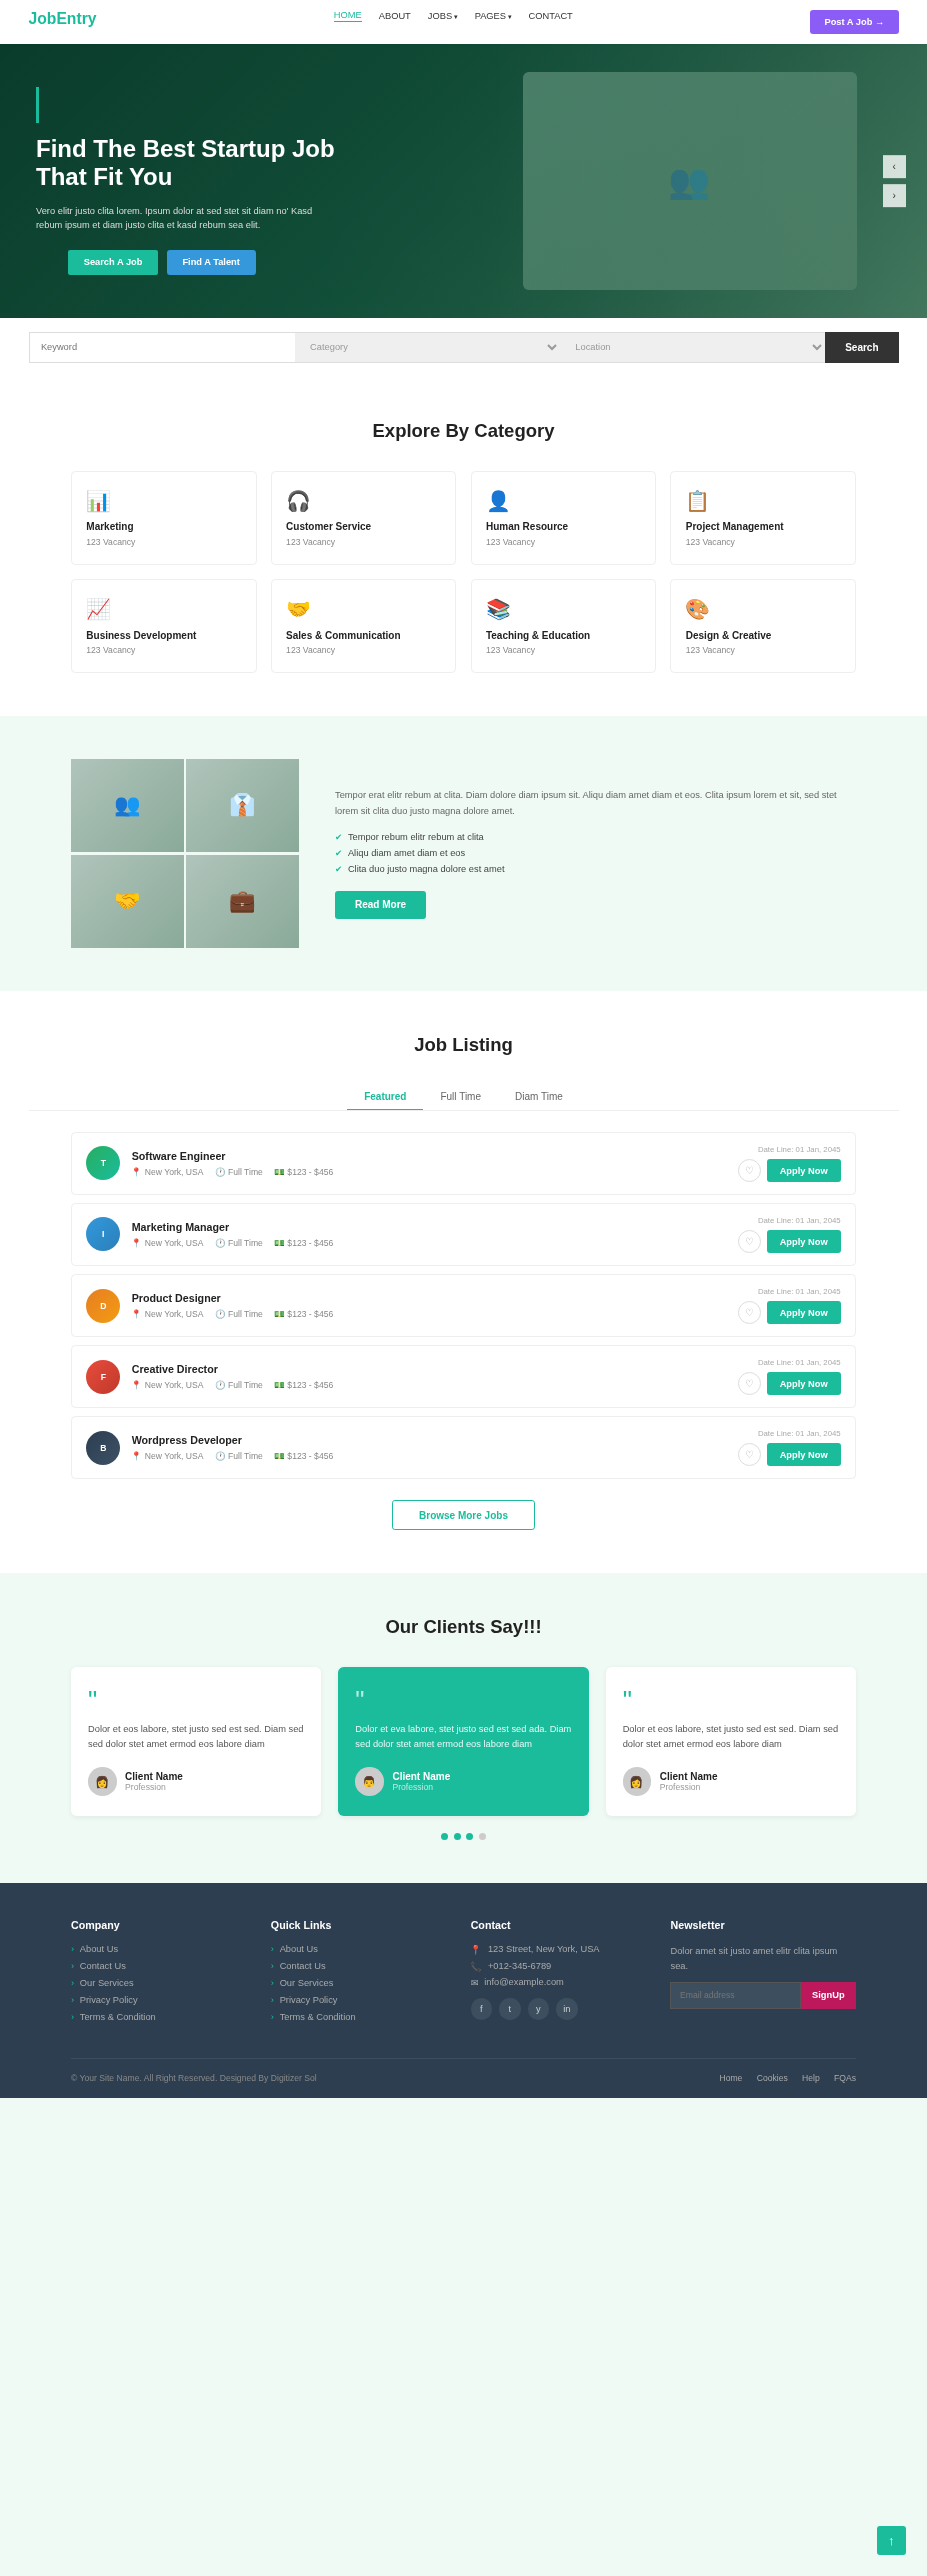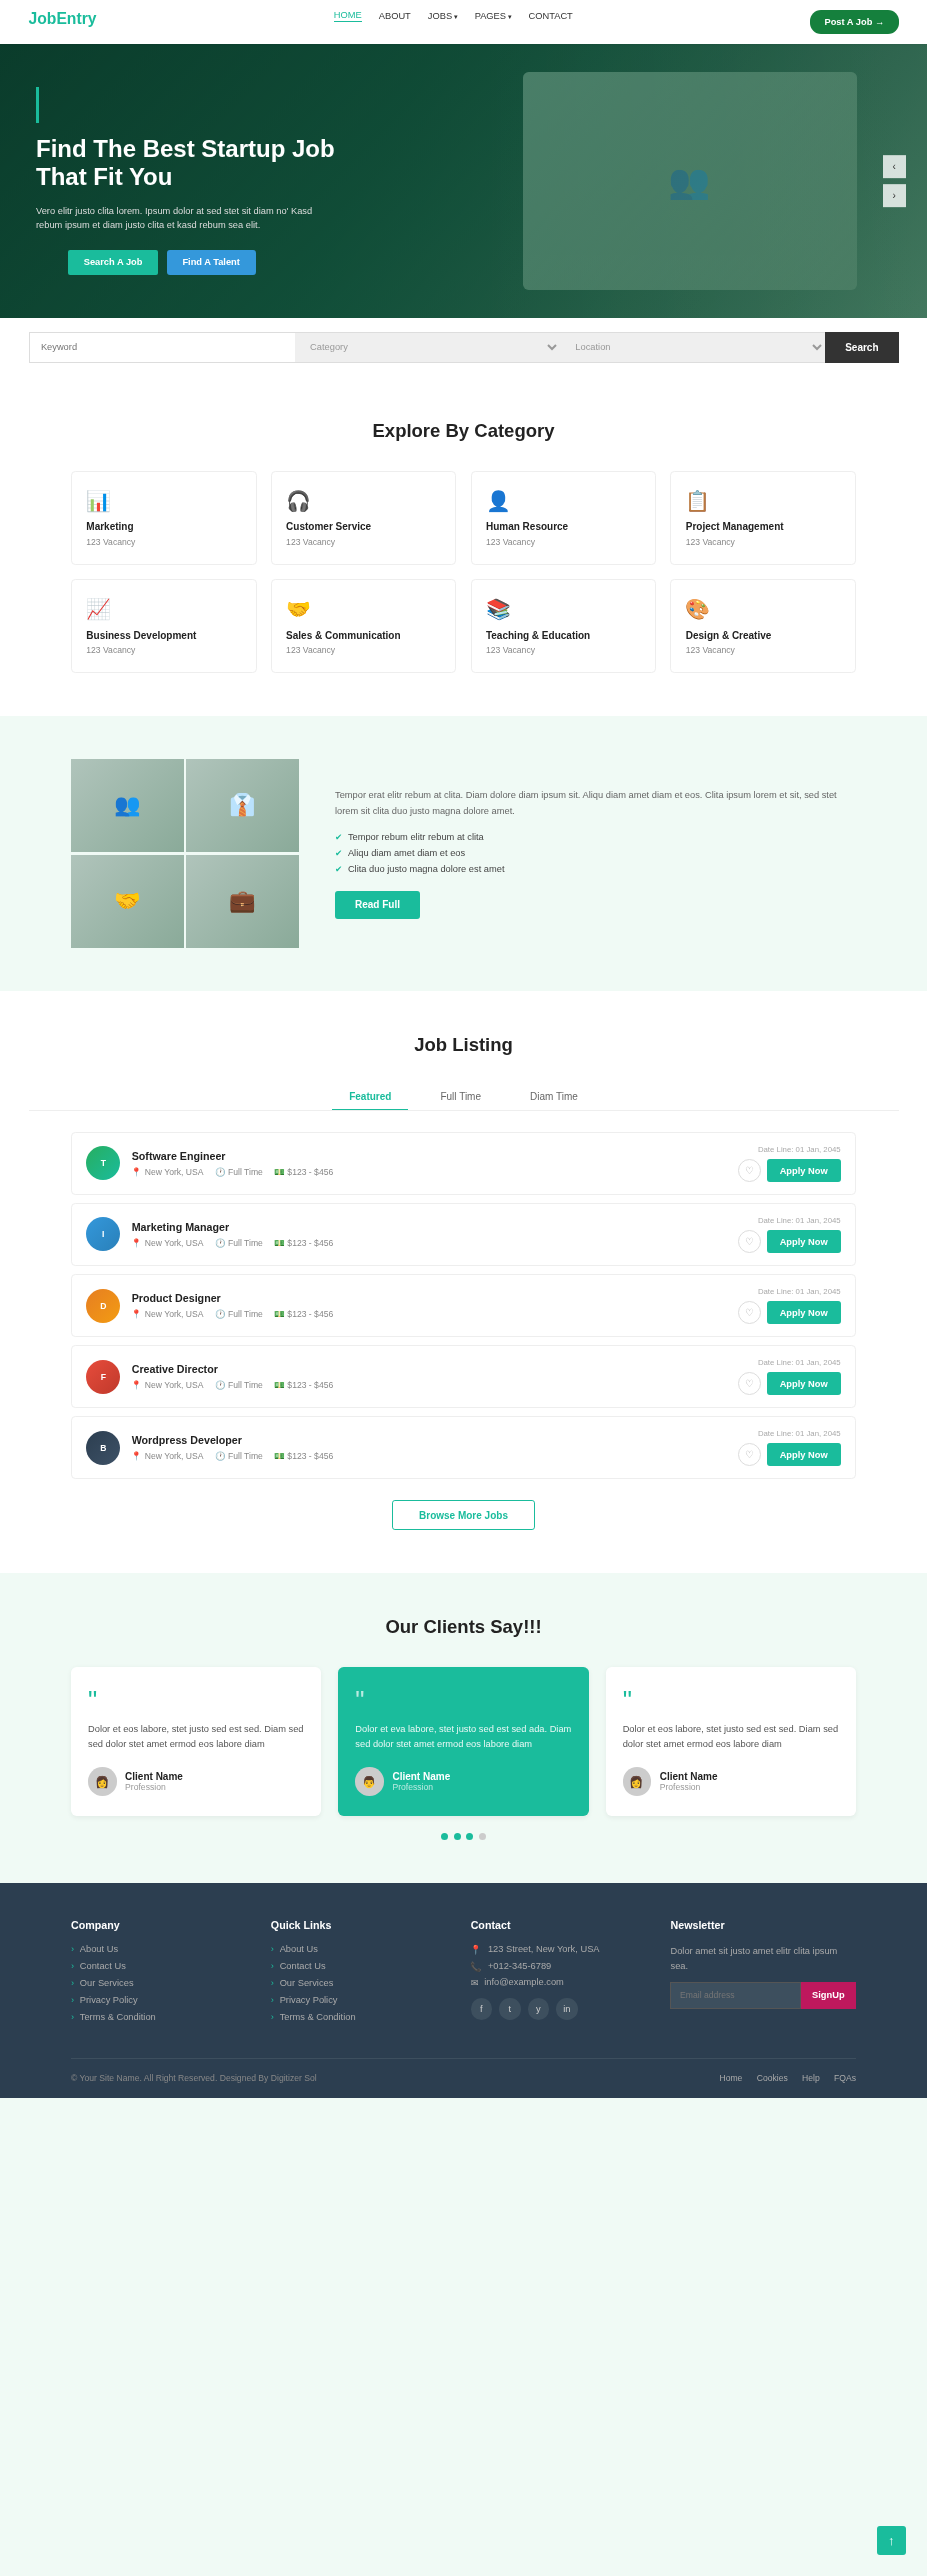--- a/index.html
+++ b/index.html
@@ -5,21 +5,21 @@
     * { box-sizing: border-box; margin: 0; padding: 0; }
     body { font-family: 'Segoe UI', Arial, sans-serif; background: #f0faf5; color: #333; font-size: 10px; }
 
     
     nav { background: #fff; display: flex; align-items: flex-start; justify-content: space-between; padding: 10px 28.5px; box-shadow: 0 0.7px 2.9px rgba(0,0,0,0.08); position: relative; z-index: 10; }
     .nav-logo { color: #1abc9c; font-size: 15.7px; font-weight: 700; }
     .nav-links { display: flex; align-items: center; gap: 17px; }
     .nav-links a { text-decoration: none; color: #333; font-size: 9.3px; font-weight: 500; }
     .nav-links a.active { color: #1abc9c; border-bottom: 1.4px solid #1abc9c; padding-bottom: 1.4px; }
     .nav-links .has-arrow::after { content: ' ▾'; font-size: 7.1px; }
-    .nav-post-btn { background: #15803d; color: #fff; padding: 7.1px 14.3px; border-radius: 11px; font-size: 9.3px; font-weight: 600; text-decoration: none; display: flex; align-items: center; gap: 4.3px; }
+    .nav-post-btn { background: #8b5cf6; color: #fff; padding: 7.1px 14.3px; border-radius: 3px; font-size: 9.3px; font-weight: 600; text-decoration: none; display: flex; align-items: center; gap: 4.3px; }
 
     
     .hero { position: relative; background: linear-gradient(rgba(0,0,0,0.45), rgba(0,0,0,0.45)), #5a8f7e; min-height: 243px; display: flex; align-items: center; overflow: hidden; }
     .hero-bg { position: absolute; inset: 0; background: linear-gradient(120deg, rgba(0,60,40,0.6) 40%, rgba(0,0,0,0.2) 100%); }
     .hero-content { position: relative; z-index: 2; padding: 43px 36px; max-width: 371px; }
     .hero-title { color: #fff; font-size: 24px; font-weight: 800; line-height: 1.2; margin-bottom: 11.4px; }
     .hero-desc { color: #ddd; font-size: 9.3px; line-height: 1.6; margin-bottom: 17px; }
     .hero-btns { display: flex; gap: 8.6px; }
     .btn-search-job { background: #1abc9c; color: #fff; padding: 7.1px 15.7px; border-radius: 2px; font-size: 9.3px; font-weight: 600; border: none; cursor: pointer; margin-left: 32px; }
     .btn-find-talent { background: #3498db; color: #fff; padding: 7.1px 15.7px; border-radius: 2.9px; font-size: 9.3px; font-weight: 600; border: none; cursor: pointer; }
@@ -54,21 +54,21 @@
     .talent-content { flex: 1; }
     .talent-title { font-size: 18.5px; font-weight: 700; color: #222; margin-bottom: 11.4px; line-height: 1.3; }
     .talent-desc { font-size: 9.3px; color: #666; line-height: 1.7; margin-bottom: 13px; }
     .talent-checks { list-style: none; margin-bottom: 17px; }
     .talent-checks li { font-size: 9.3px; color: #444; margin-bottom: 5.7px; display: flex; align-items: center; gap: 5.7px; }
     .talent-checks li::before { content: '✔'; color: #1abc9c; font-size: 8.6px; }
     .btn-read-more { background: #1abc9c; color: #fff; padding: 8.6px 20px; border-radius: 2.9px; border: none; cursor: pointer; font-size: 10px; font-weight: 600; }
 
     
     .jobs-section { background: #fff; }
-    .jobs-tabs { display: flex; gap: 15px; justify-content: center; margin-bottom: 21.4px; border-bottom: 0.7px solid #eee; padding-bottom: 0; }
+    .jobs-tabs { display: flex; gap: 0; justify-content: center; margin-bottom: 21.4px; border-bottom: 0.7px solid #eee; padding-bottom: 0; }
     .jobs-tab { padding: 7.1px 17px; cursor: pointer; font-size: 10px; color: #666; border-bottom: 1.4px solid transparent; margin-bottom: -0.7px; }
     .jobs-tab.active { color: #1abc9c; border-bottom: 1.4px solid #1abc9c; font-weight: 600; }
     .job-list { max-width: 785px; margin: 0 auto; }
     .job-item { display: flex; align-items: center; gap: 11.4px; background: #fff; border: 0.7px solid #eee; border-radius: 4.3px; padding: 11.4px 14.3px; margin-bottom: 8.6px; }
     .job-logo { width: 34px; height: 34px; border-radius: 50%; background: linear-gradient(135deg, #1abc9c, #16a085); display: flex; align-items: center; justify-content: center; color: #fff; font-weight: 700; font-size: 8.6px; flex-shrink: 0; overflow: hidden; }
     .job-info { flex: 1; }
     .job-title { font-size: 10.7px; font-weight: 600; color: #222; margin-bottom: 4.3px; }
     .job-meta { display: flex; gap: 11.4px; font-size: 8.6px; color: #888; }
     .job-meta span { display: flex; align-items: center; gap: 2.9px; }
     .job-actions { display: flex; align-items: center; gap: 8.6px; }
@@ -241,21 +241,21 @@
         <div class="img-placeholder people-4">💼</div>
       </div>
     </div>
     <div class="talent-content">
       <p class="talent-desc">Tempor erat elitr rebum at clita. Diam dolore diam ipsum sit. Aliqu diam amet diam et eos. Clita ipsum lorem et sit, sed stet lorem sit clita duo justo magna dolore amet.</p>
       <ul class="talent-checks">
         <li>Tempor rebum elitr rebum at clita</li>
         <li>Aliqu diam amet diam et eos</li>
         <li>Clita duo justo magna dolore est amet</li>
       </ul>
-      <button class="btn-read-more">Read Full</button>
+      <button class="btn-read-more">Read More</button>
     </div>
   </div>
 </section>
 
 <section class="jobs-section">
   <h2 class="section-title">Job Listing</h2>
   <div class="jobs-tabs">
     <div class="jobs-tab active">Featured</div>
     <div class="jobs-tab">Full Time</div>
     <div class="jobs-tab">Diam Time</div>

